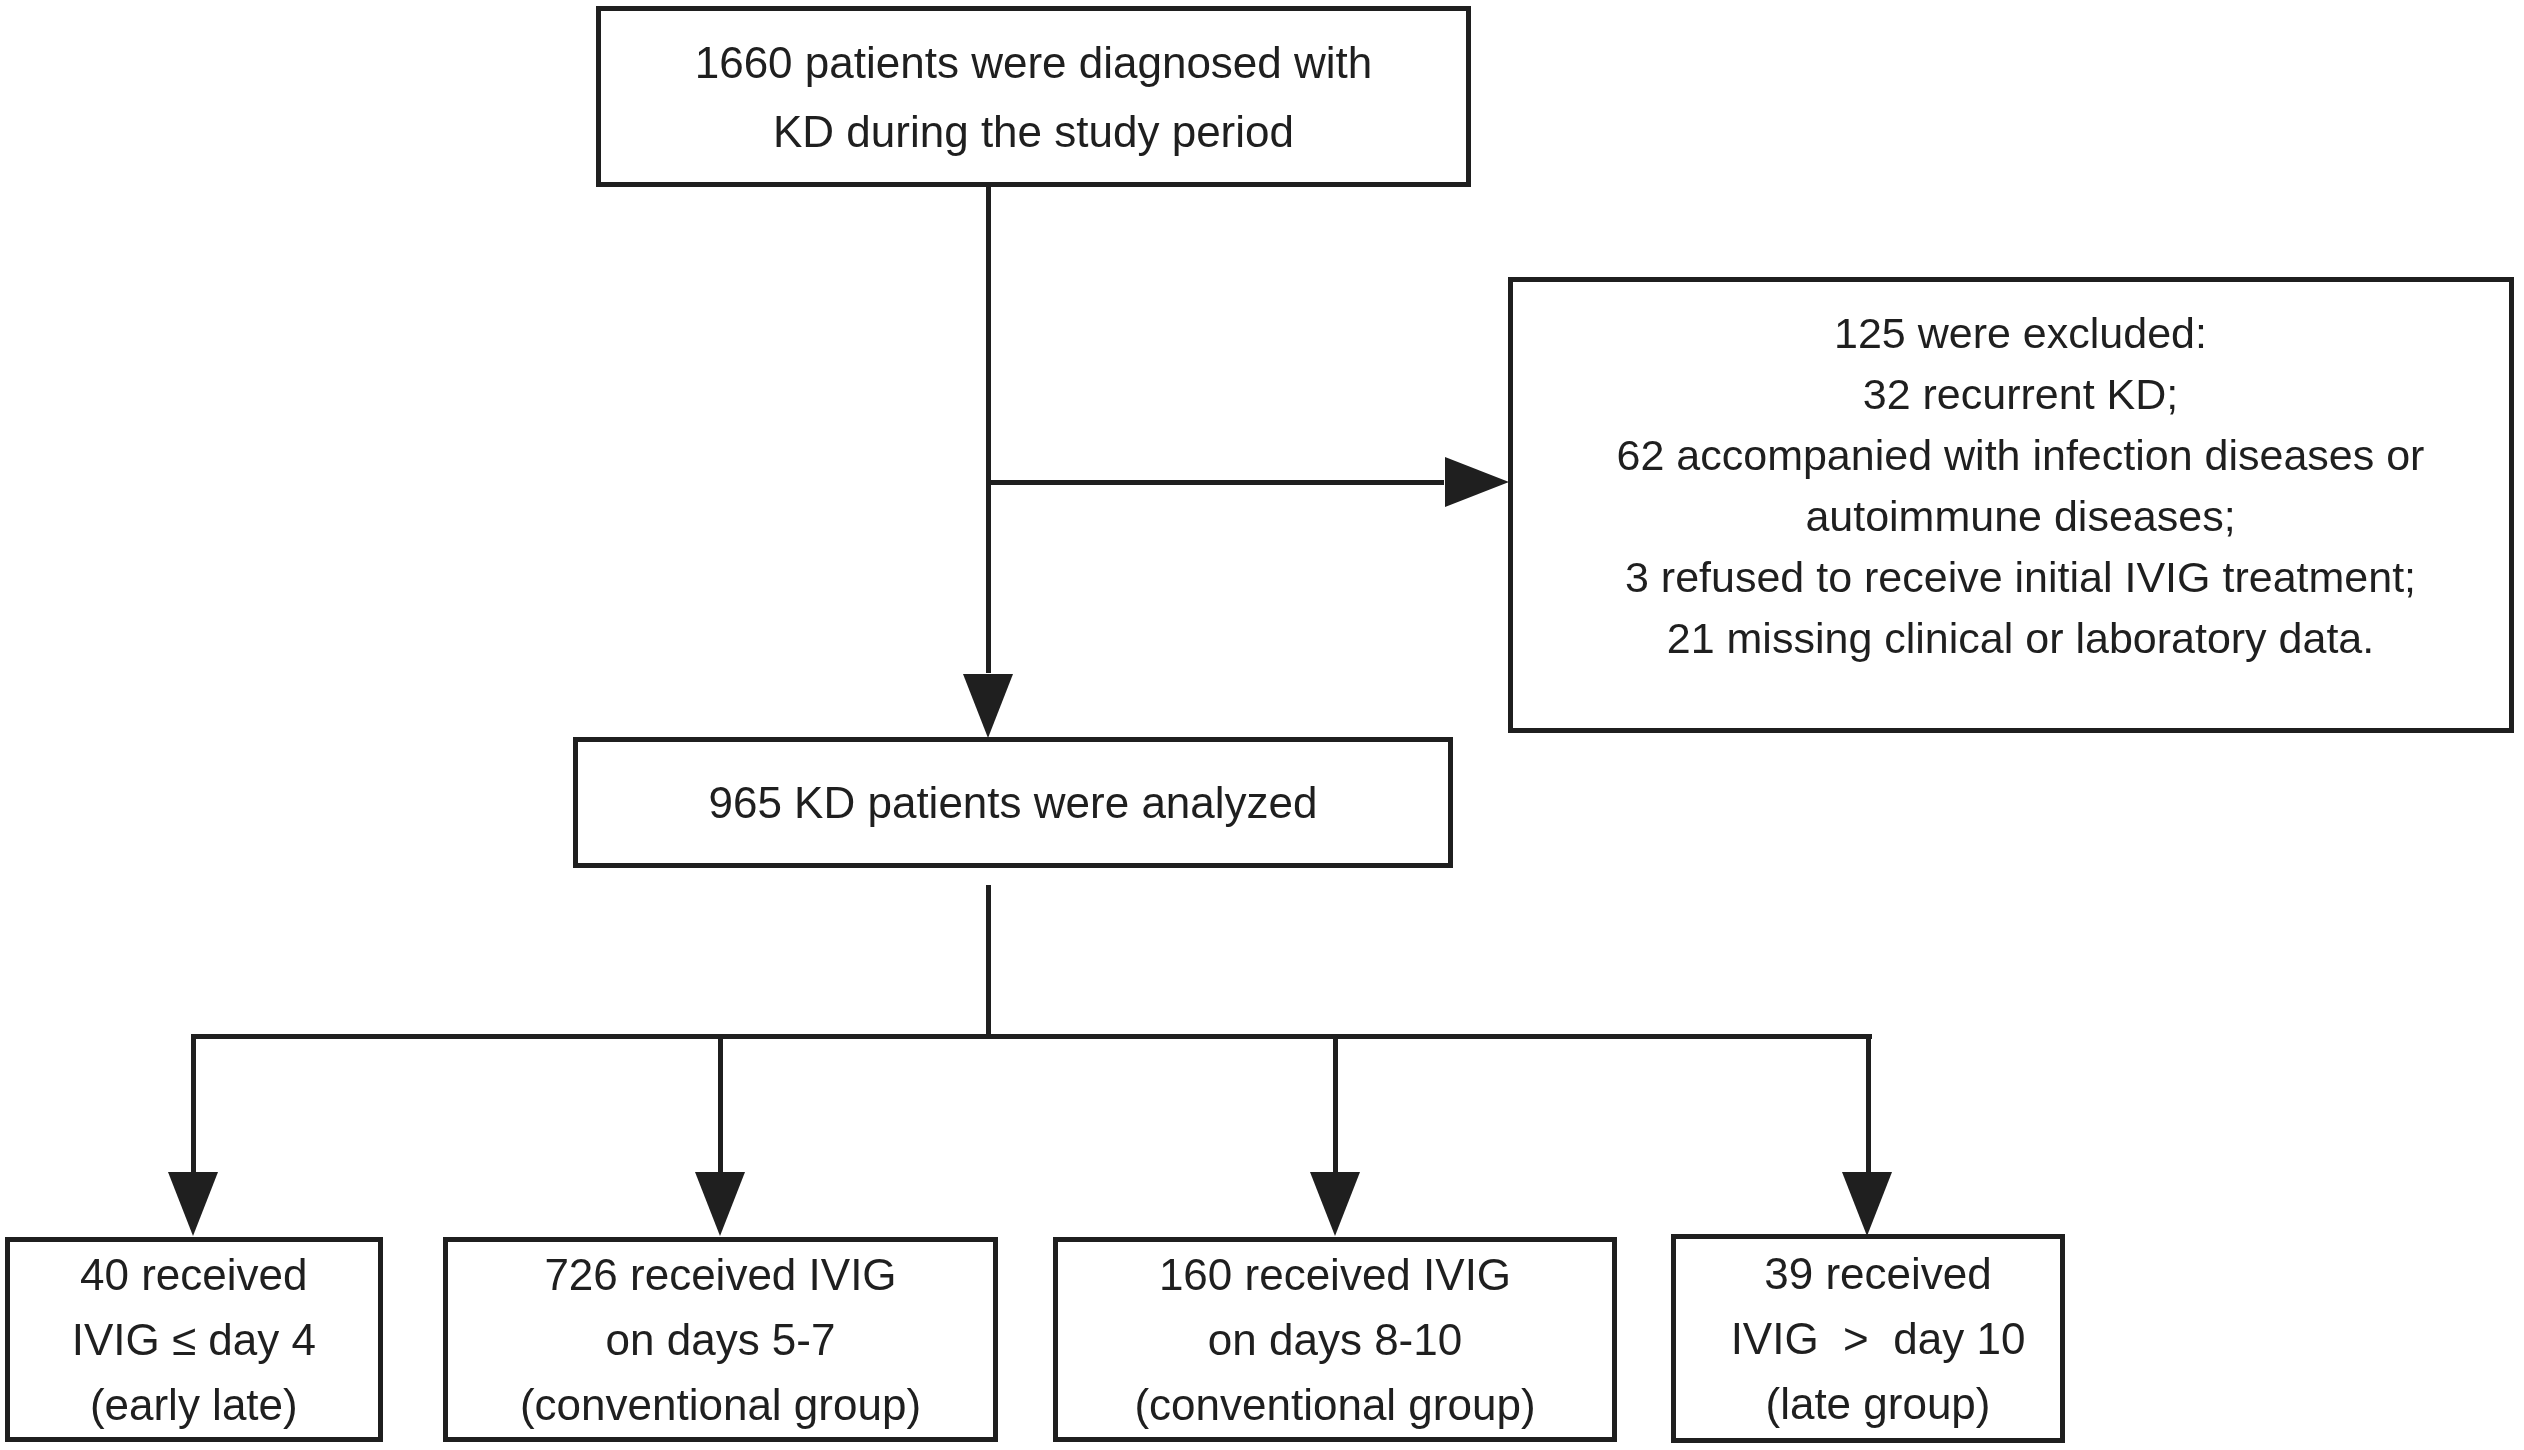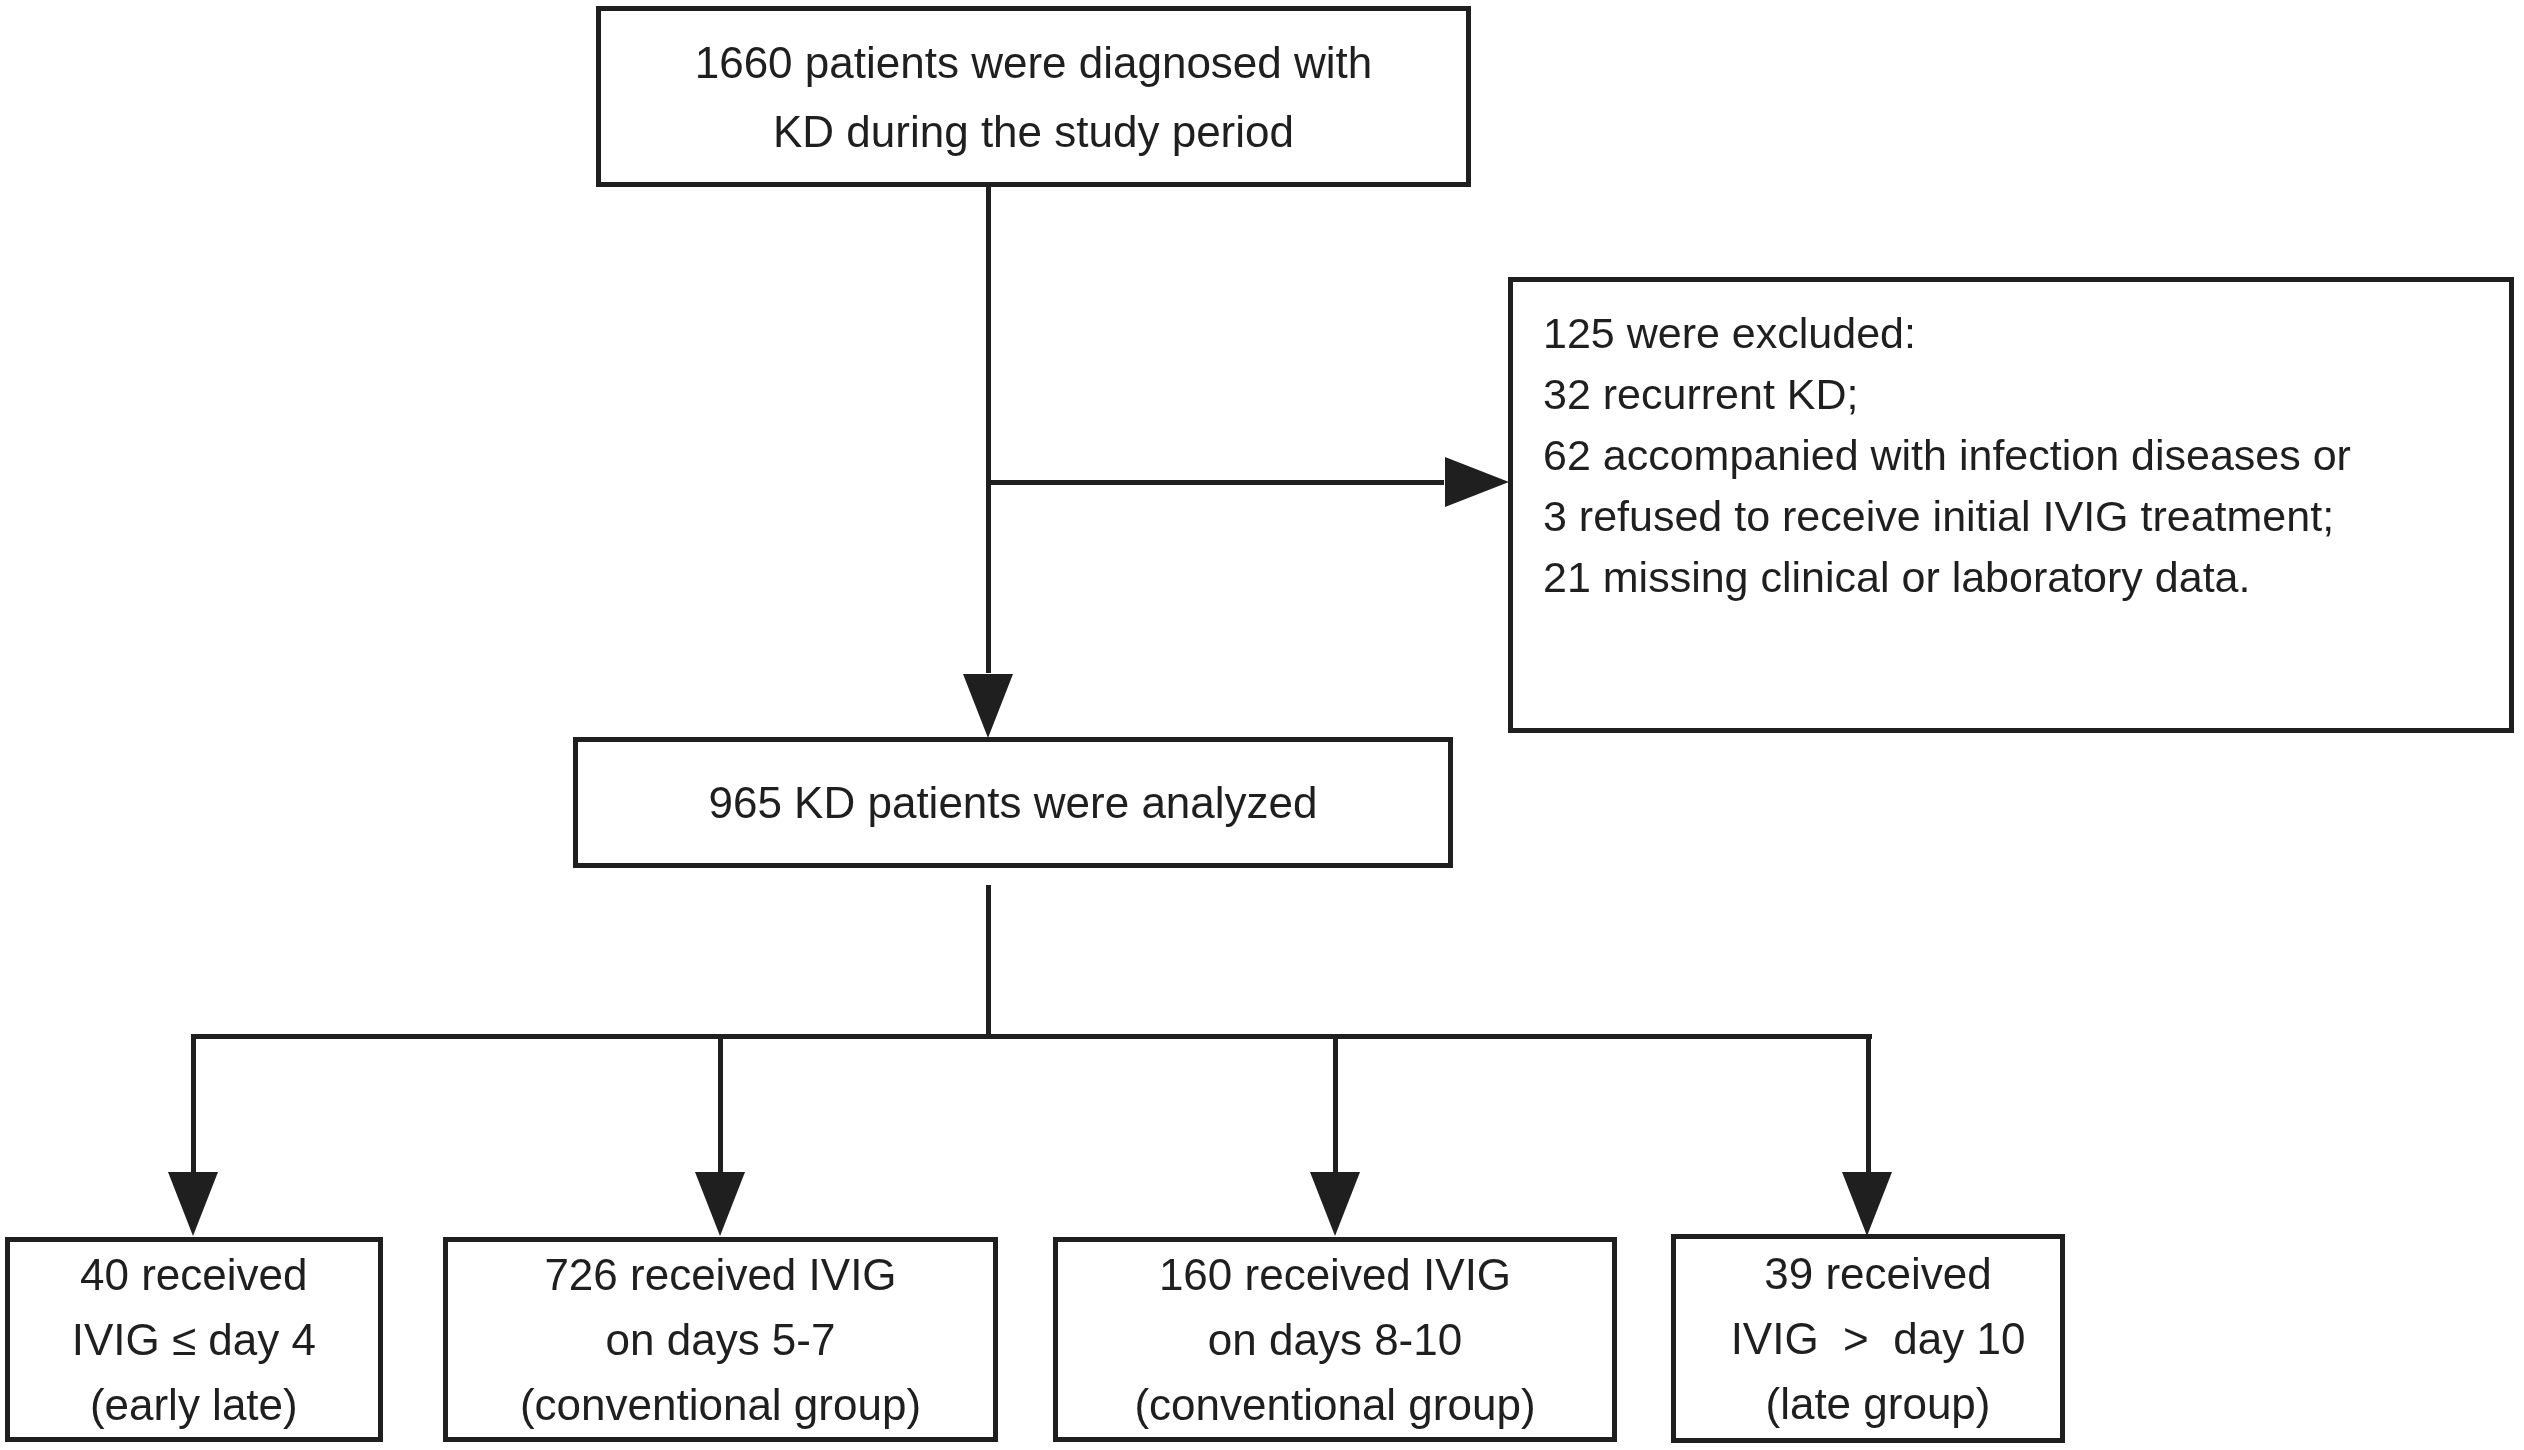--- a/index.html
+++ b/index.html
@@ -27,21 +27,21 @@
     align-items: center;
     text-align: center;
   }
   .box .line {
     white-space: pre;
     font-size: 44px;
     line-height: 69px;
   }
   .box.left-align {
     justify-content: flex-start;
-    align-items: flex-start;
+    align-items: center;
     text-align: left;
     padding: 21px 11px 11px 30px;
   }
   .box.left-align .line {
     font-size: 43px;
     line-height: 61px;
   }
   .box.small .line {
     line-height: 65px;
   }
@@ -72,20 +72,21 @@
 
   <div class="box" style="left:596px; top:6.4px; width:875px; height:181px;">
     <div class="line">1660 patients were diagnosed with</div>
     <div class="line">KD during the study period</div>
   </div>
 
   <div class="box left-align" style="left:1508px; top:277px; width:1006px; height:456px;">
     <div class="line">125 were excluded:</div>
     <div class="line">32 recurrent KD;</div>
     <div class="line">62 accompanied with infection diseases or</div>
+    <div class="line">autoimmune diseases;</div>
     <div class="line">3 refused to receive initial IVIG treatment;</div>
     <div class="line">21 missing clinical or laboratory data.</div>
   </div>
 
   <div class="box" style="left:573px; top:737px; width:880px; height:131px;">
     <div class="line">965 KD patients were analyzed</div>
   </div>
 
   <div class="box small" style="left:4.8px; top:1237px; width:378px; height:205px;">
     <div class="line">40 received</div>

